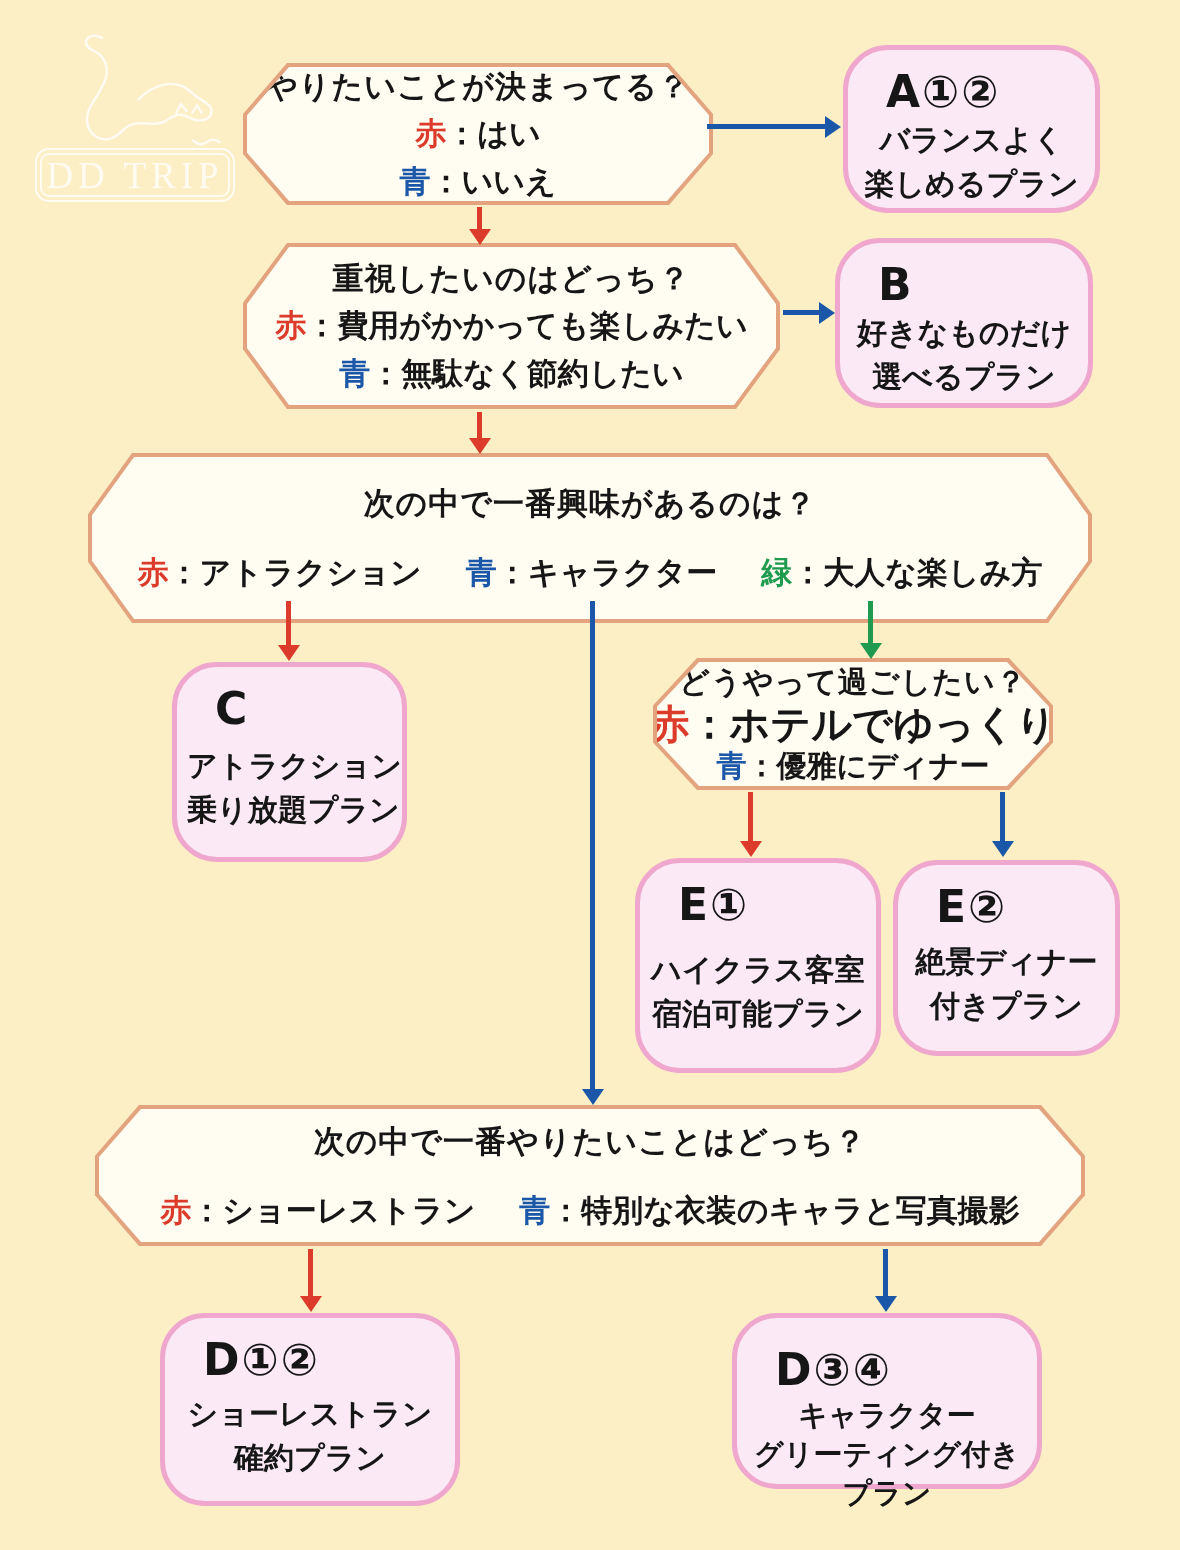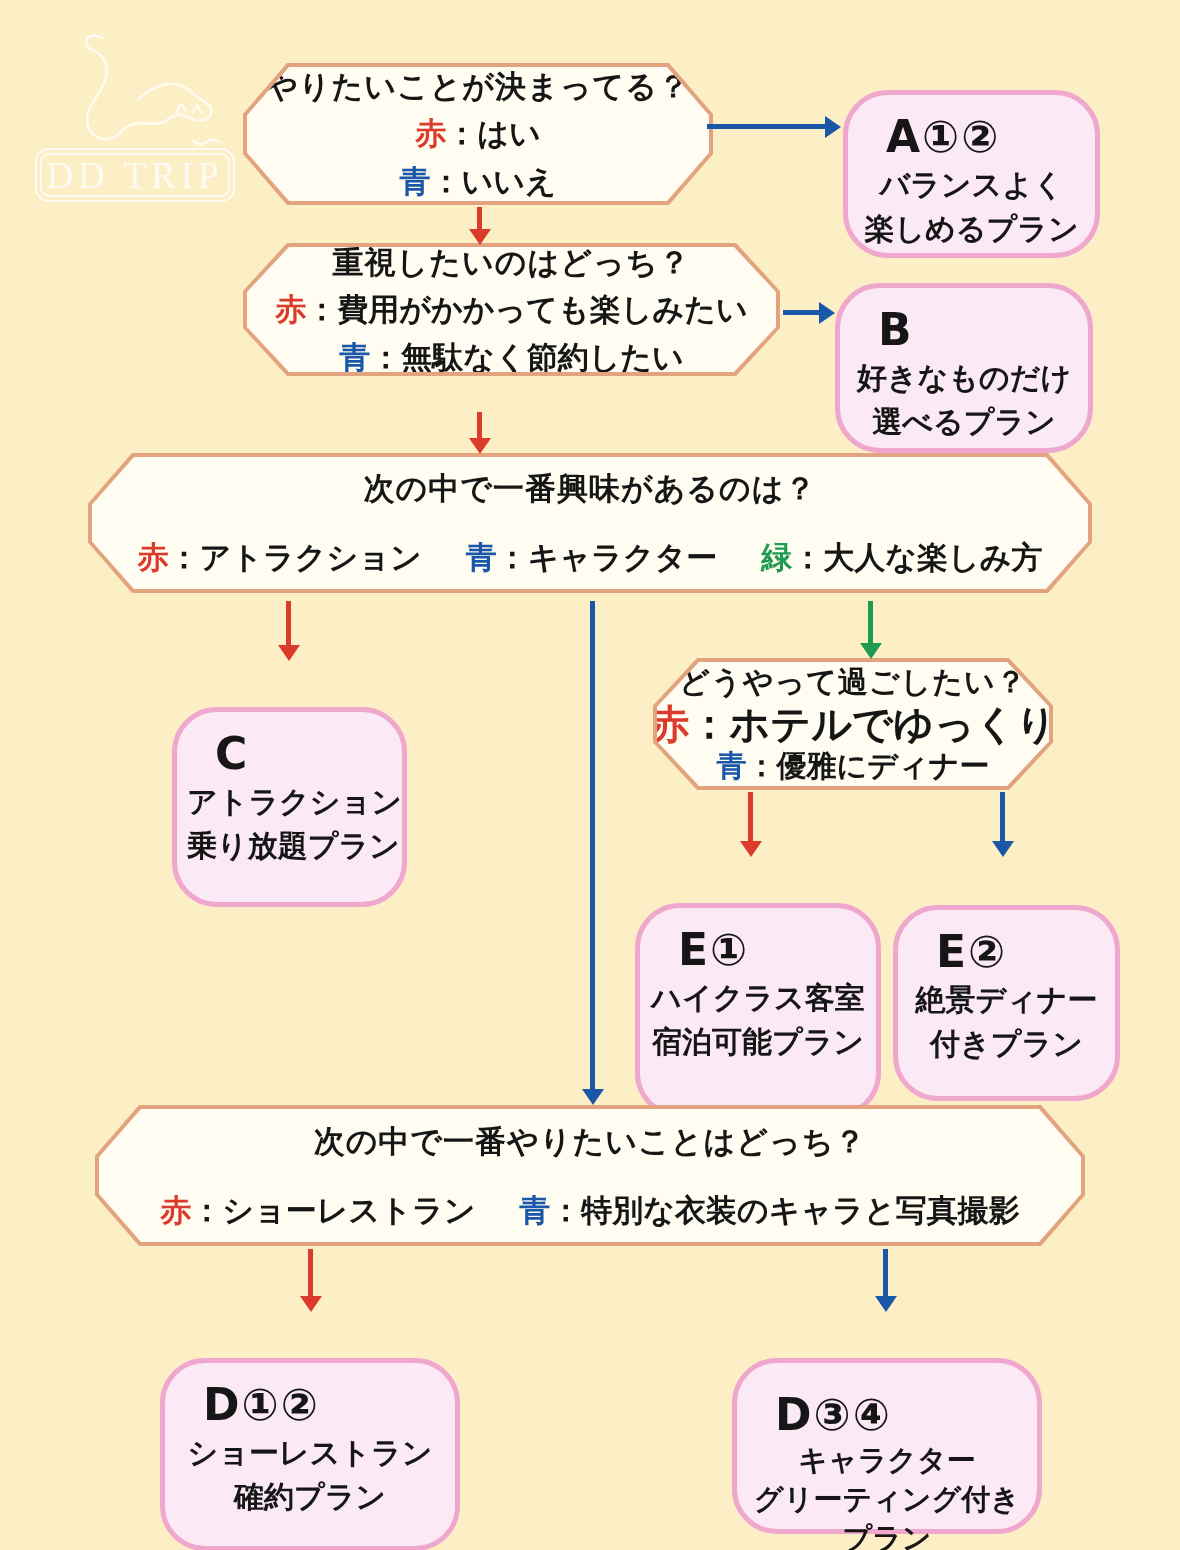--- a/index.html
+++ b/index.html
@@ -25,23 +25,23 @@
        clip-path:polygon(42px 0%,calc(100% - 42px) 0%,100% 36%,100% 64%,calc(100% - 42px) 100%,42px 100%,0% 64%,0% 36%);
        display:flex;flex-direction:column;align-items:center;justify-content:center;}
   .q-title{font-size:31px;font-weight:700;color:var(--text);letter-spacing:1px;line-height:46px;white-space:nowrap;}
   .opt{font-size:31px;font-weight:800;color:var(--text);line-height:48px;white-space:nowrap;}
   .opts-inline{display:flex;justify-content:center;gap:44px;margin-top:22px;}
   .olabel{font-weight:800;}
   .c-red{color:var(--red);} .c-blue{color:var(--blue);} .c-green{color:var(--green);}
 
   
   .plan{position:absolute;background:var(--plan_fill);border:5px solid var(--plan_border);border-radius:45px;
-        box-sizing:border-box;display:flex;flex-direction:column;padding:16px 10px 16px 10px;margin-top:45px;}
+        box-sizing:border-box;display:flex;flex-direction:column;padding:16px 10px 16px 10px;}
   .p-code{font-size:44px;font-weight:800;color:var(--text);padding-left:28px;letter-spacing:2px;line-height:52px;white-space:nowrap;}
-  .p-lines{flex:1;display:flex;flex-direction:column;}
+  .p-lines{flex:1;display:flex;flex-direction:column;justify-content:center;}
   .p-line{text-align:center;font-size:30px;font-weight:800;color:var(--text);line-height:44px;white-space:nowrap;}
   .tight .p-line{line-height:39px;font-size:29px;}
 
   
   .arrow-v{position:absolute;width:5px;background:currentColor;}
   .arrow-v::after{content:'';position:absolute;top:100%;left:50%;transform:translateX(-50%);
       border-left:11px solid transparent;border-right:11px solid transparent;border-top:16px solid currentColor;}
   .arrow-h{position:absolute;height:5px;background:currentColor;}
   .arrow-h::after{content:'';position:absolute;left:100%;top:50%;transform:translateY(-50%);
       border-top:11px solid transparent;border-bottom:11px solid transparent;border-left:16px solid currentColor;}
@@ -76,37 +76,37 @@
   </div>
 
   <div class="plan" style="left:843px;top:45px;width:257px;height:168px;">
     <div class="p-code">A①②</div>
     <div class="p-lines">
       <div class="p-line">バランスよく</div>
       <div class="p-line">楽しめるプラン</div>
     </div>
   </div>
 
-  <div class="hex" style="left:243px;top:243px;width:537px;height:133px;">
+  <div class="hex" style="left:243px;top:243px;width:537px;height:166px;">
     <div class="hex-inner">
       <div class="q-title">重視したいのはどっち？</div>
       <div class="opt"><span class="olabel c-red">赤</span><span>：費用がかかっても楽しみたい</span></div>
       <div class="opt"><span class="olabel c-blue">青</span><span>：無駄なく節約したい</span></div>
     </div>
   </div>
 
   <div class="plan" style="left:835px;top:238px;width:258px;height:170px;">
     <div class="p-code">B</div>
     <div class="p-lines">
       <div class="p-line">好きなものだけ</div>
       <div class="p-line">選べるプラン</div>
     </div>
   </div>
 
-  <div class="hex" style="left:88px;top:453px;width:1004px;height:140px;">
+  <div class="hex" style="left:88px;top:453px;width:1004px;height:170px;">
     <div class="hex-inner">
       <div class="q-title">次の中で一番興味があるのは？</div>
       <div class="opts-inline">
         <div class="opt"><span class="olabel c-red">赤</span><span>：アトラクション</span></div>
         <div class="opt"><span class="olabel c-blue">青</span><span>：キャラクター</span></div>
         <div class="opt"><span class="olabel c-green">緑</span><span>：大人な楽しみ方</span></div>
       </div>
     </div>
   </div>
 

